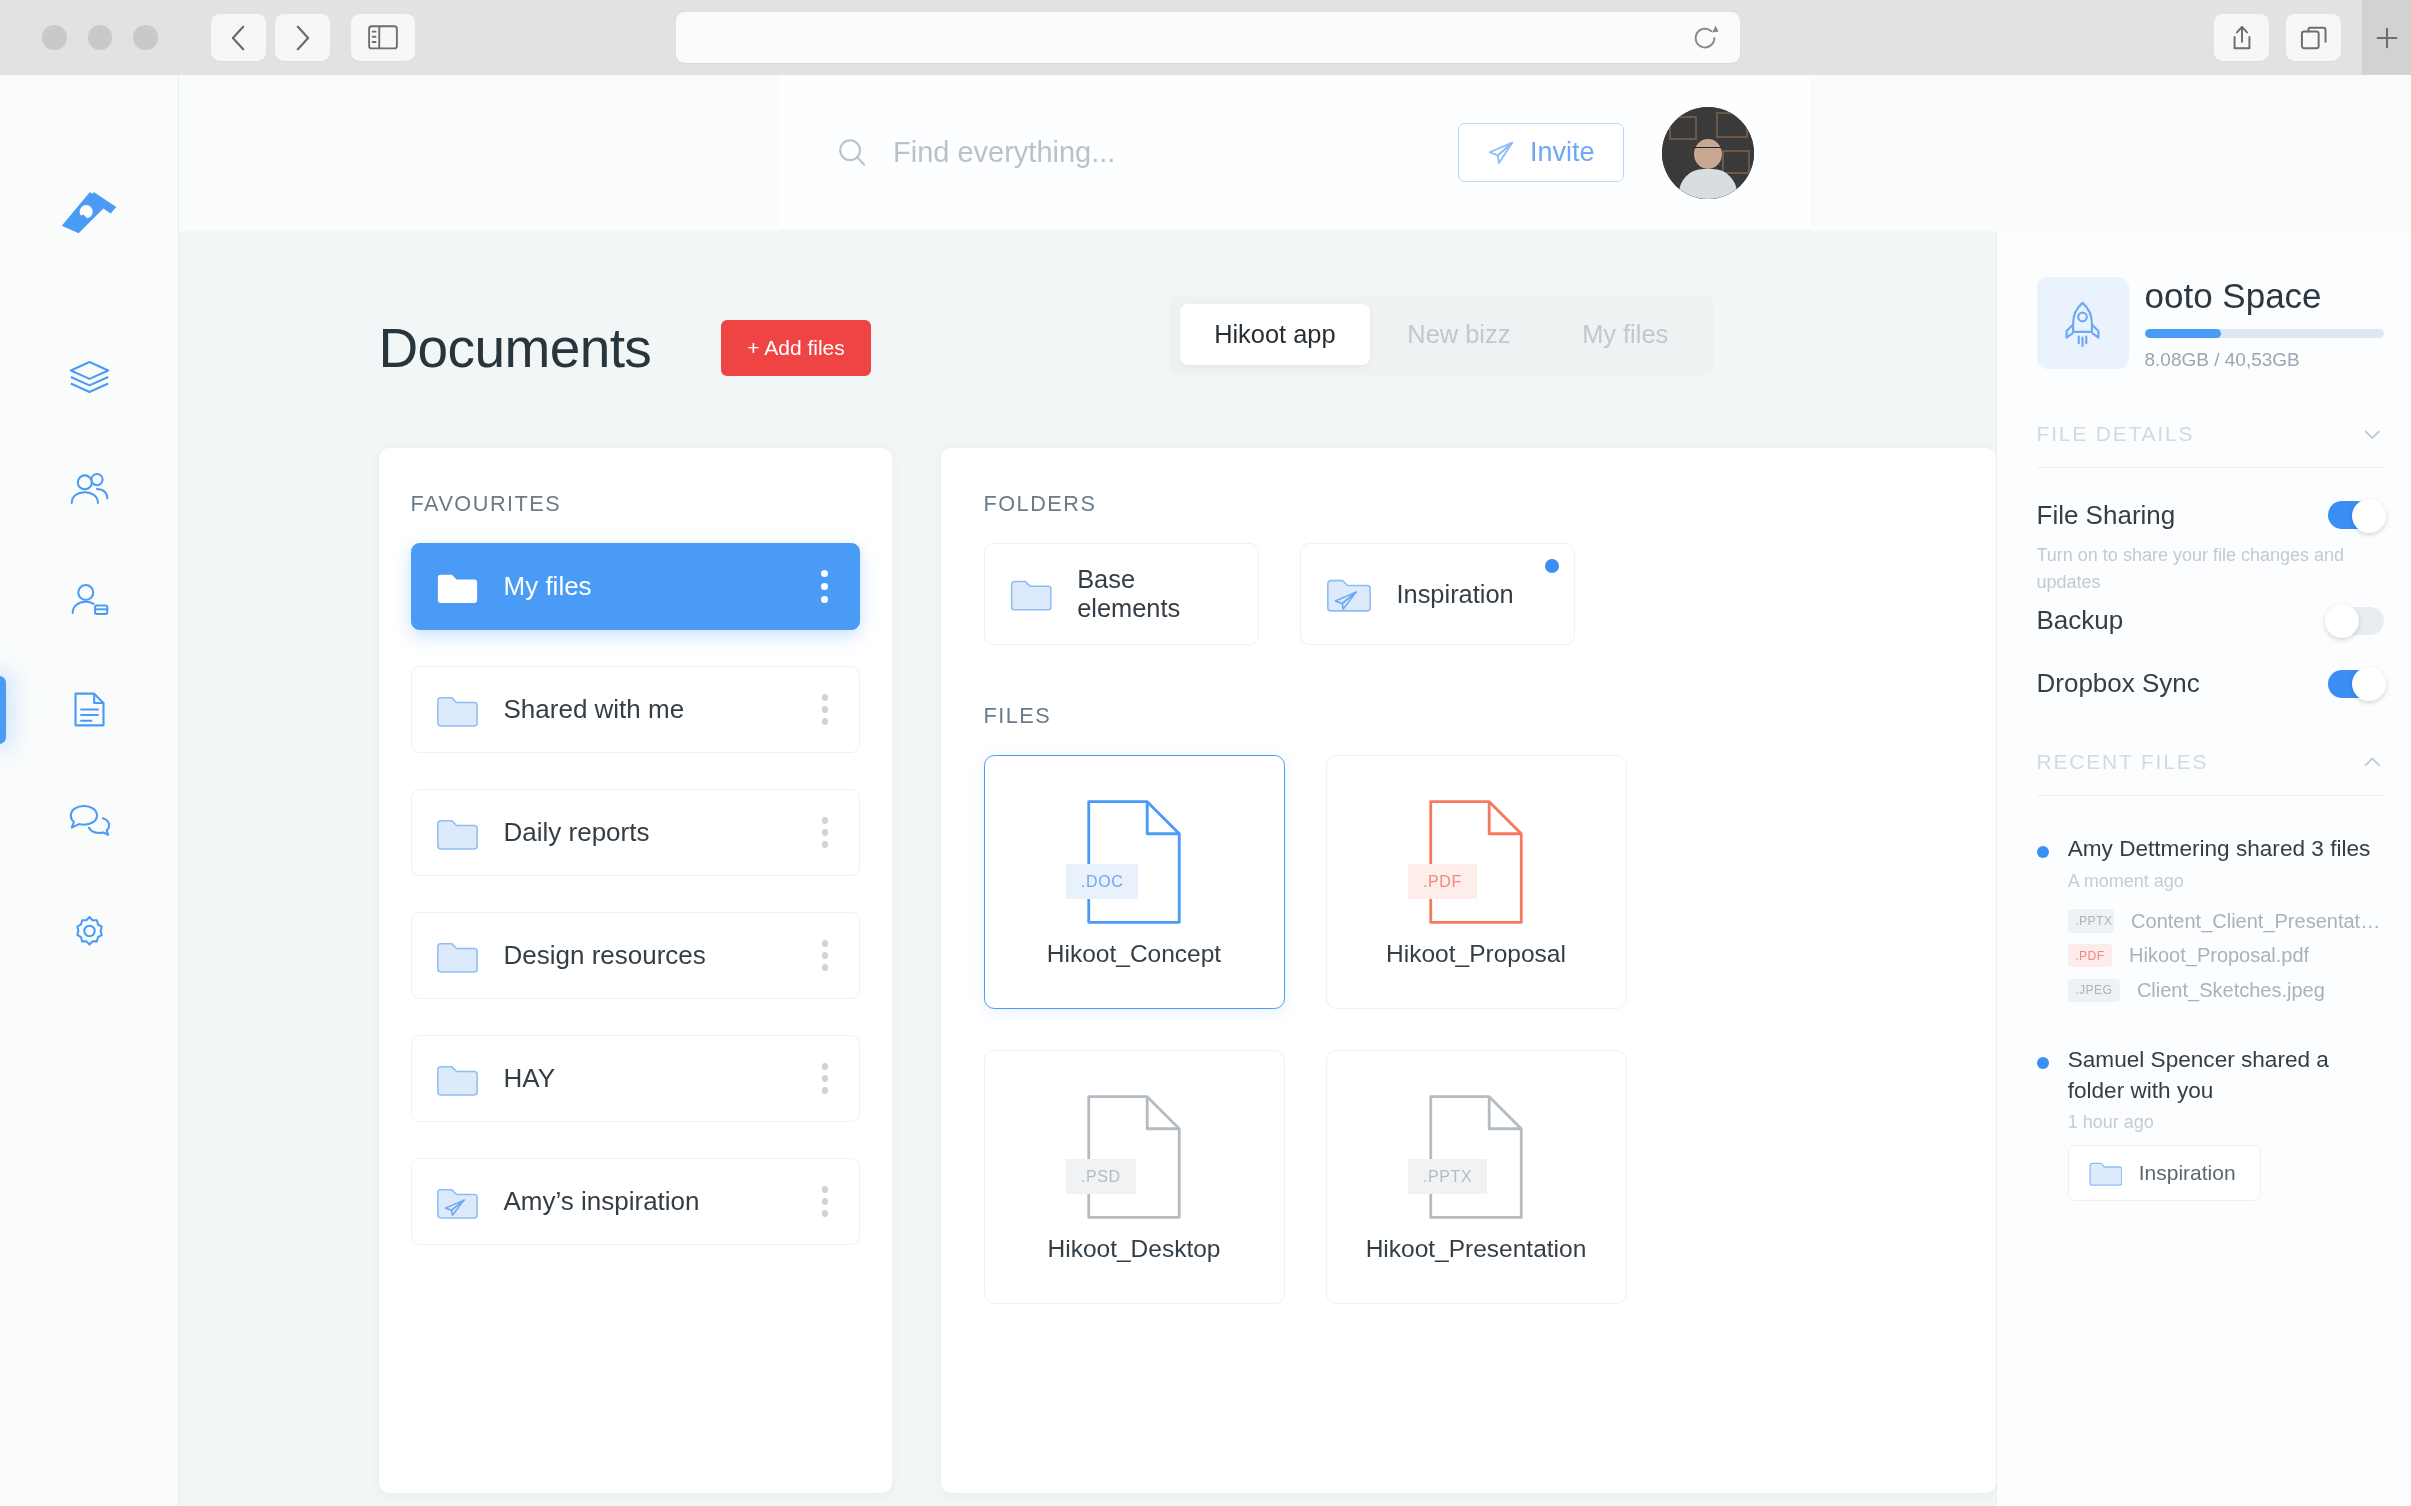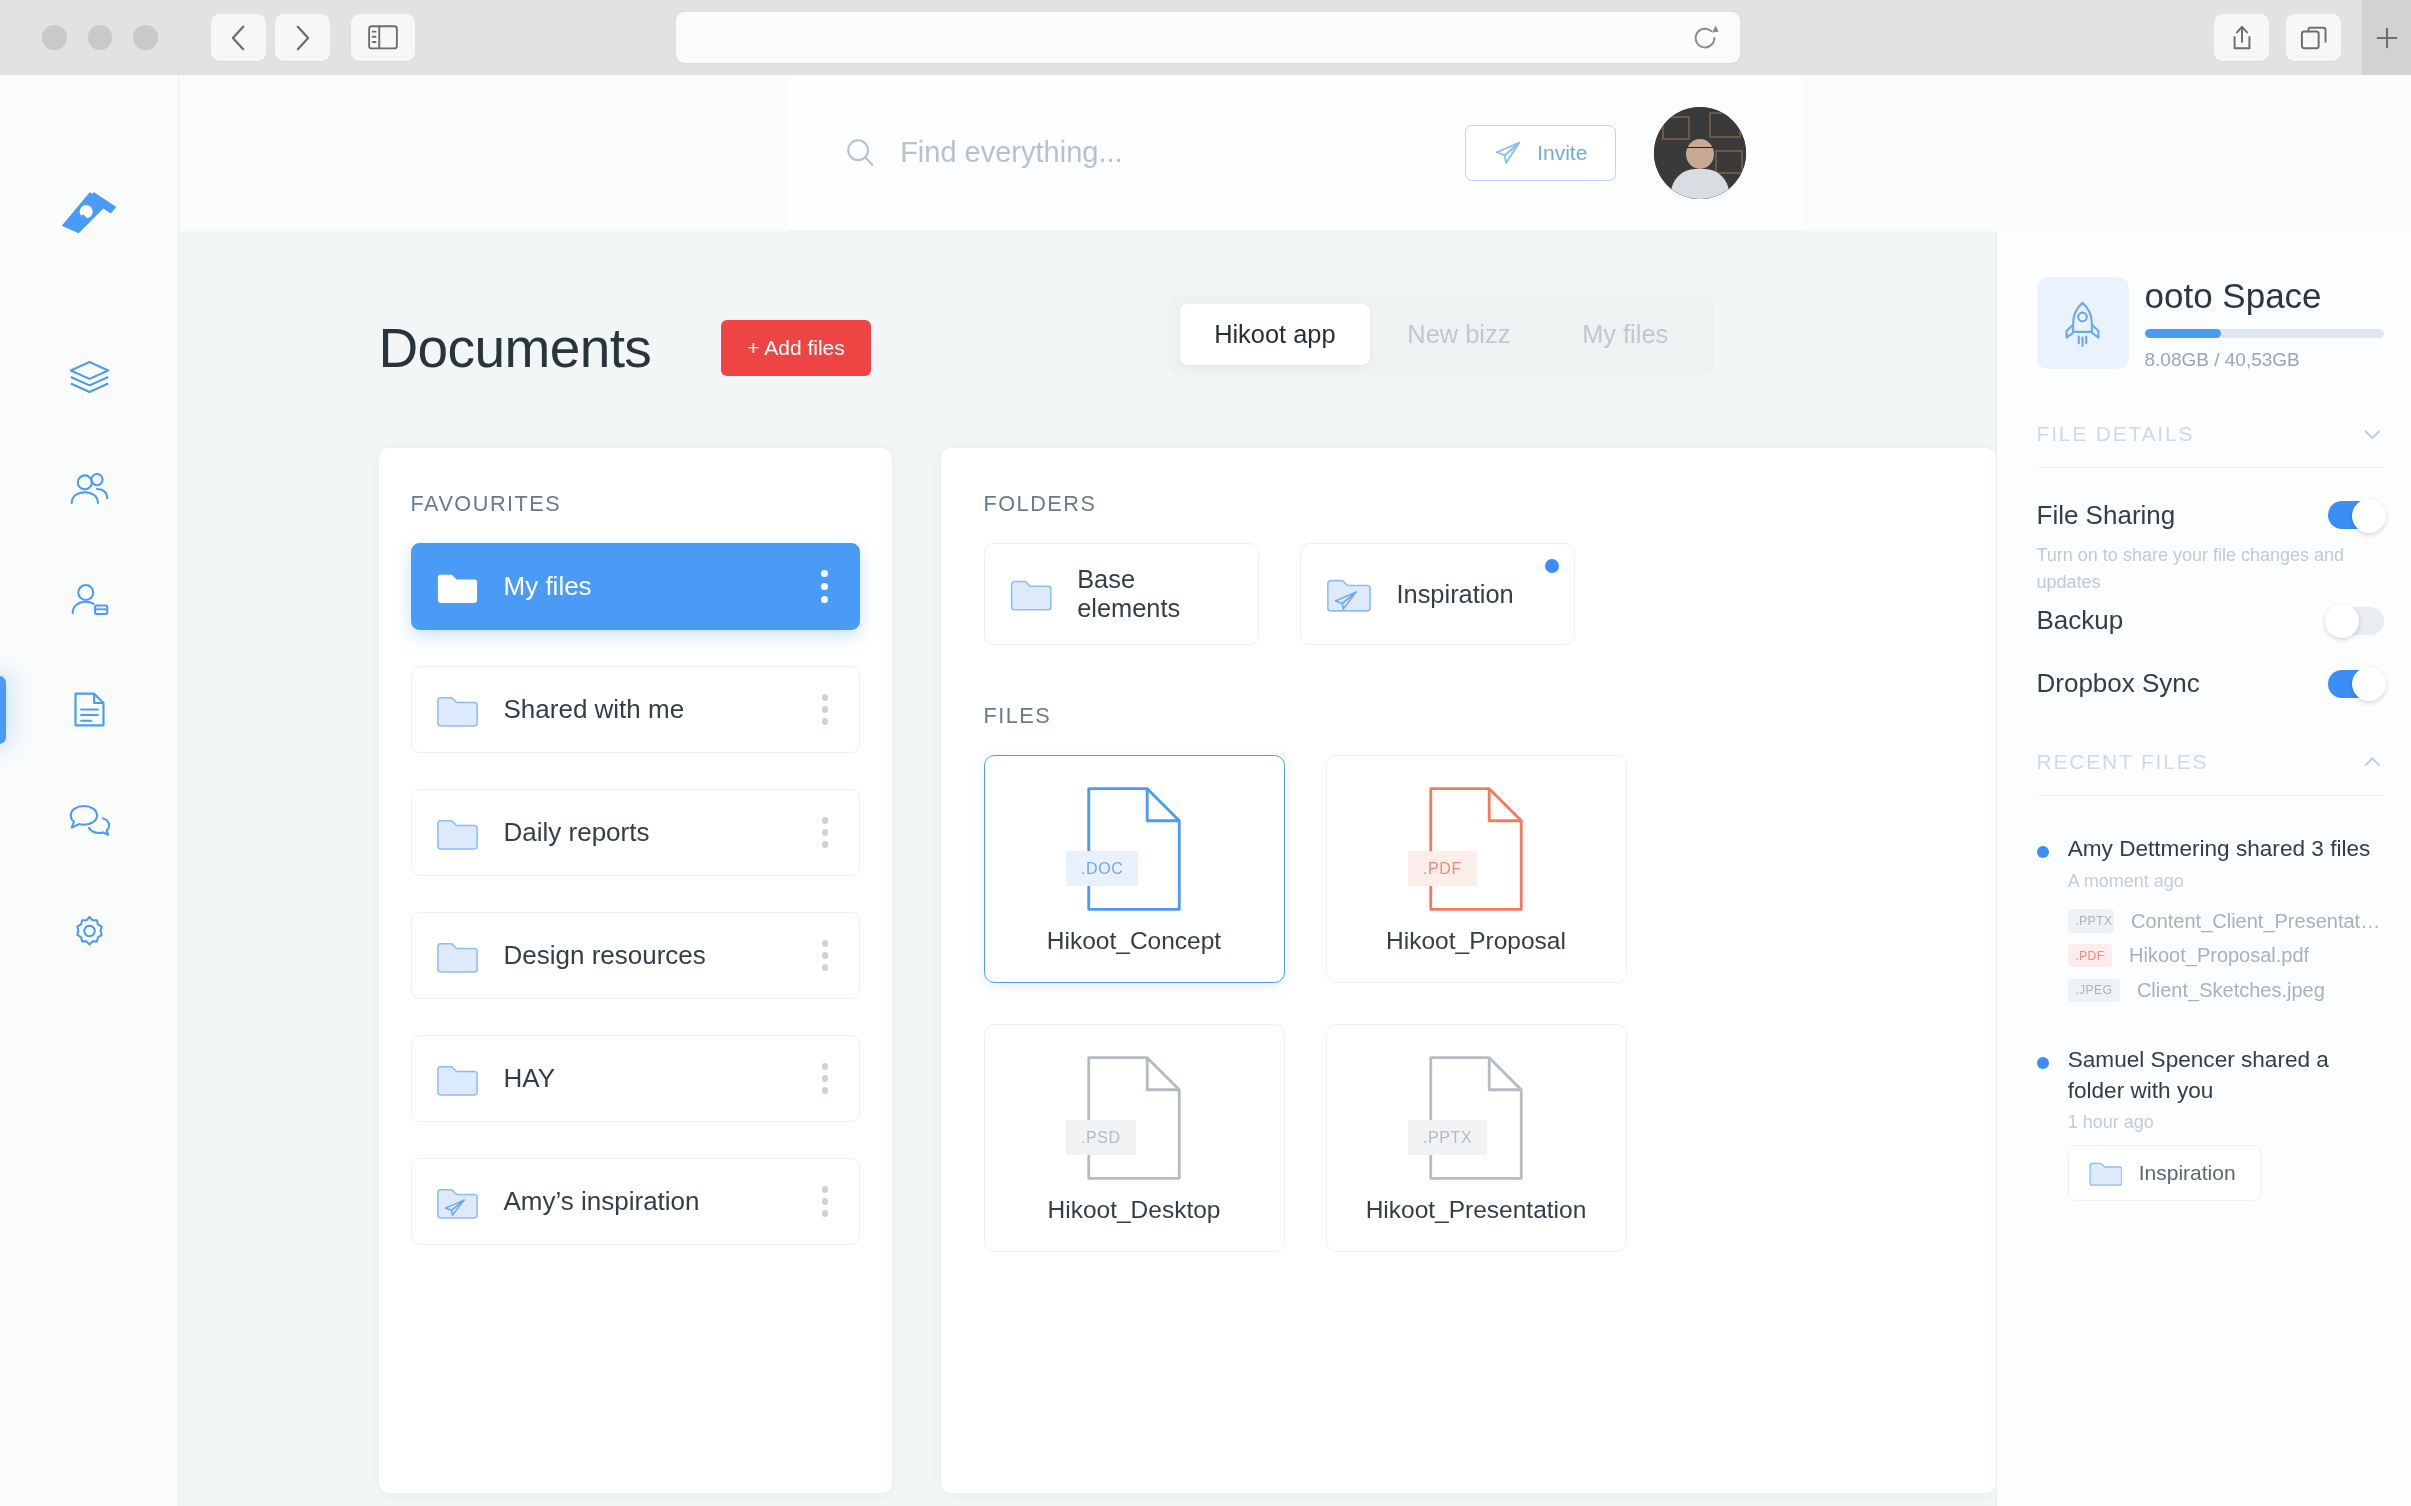--- a/index.html
+++ b/index.html
@@ -92,21 +92,21 @@
     font-family: "Liberation Sans", sans-serif;
     font-size: 29px; color: #8e9aa6; width: 565px;
   }
   .search-input::placeholder { color: #b9c2cb; }
   .topbar-right { display: flex; align-items: center; gap: 38px; }
   .invite-btn {
     display: flex; align-items: center; gap: 15px;
     border: 1.4px solid #b9d7fb; border-radius: 6.6px;
     padding: 13px 28px; background: #ffffff; cursor: pointer;
   }
-  .invite-label { font-size: 21px; color: #6ea8f0; }
+  .invite-label { font-size: 27px; color: #6ea8f0; }
   .avatar {
     width: 92px; height: 92px; border-radius: 50%;
     background: radial-gradient(circle at 50% 62%, #b9c3cc 0 16%, #3b3b3b 17% 100%);
     overflow: hidden; position: relative;
   }
   .avatar .av-bg { position:absolute; inset:0; background:#3a3a3a; }
   .avatar .av-frame { position:absolute; border:2.8px solid #6b5a4a; }
   .avatar .f1 { left:7.5px; top:9.4px; width:28px; height:24.5px; }
   .avatar .f2 { right:5.6px; top:5.6px; width:32px; height:26px; }
   .avatar .f3 { right:3.8px; top:43px; width:28px; height:24.5px; }
@@ -178,21 +178,21 @@
     cursor: pointer; position: relative; background: #fff;
   }
   .folder-name { font-size: 25.4px; color: #333e47; }
   .dot-badge {
     position: absolute; top: 15px; right: 15px;
     width: 14px; height: 14px; border-radius: 50%; background: #3b8ef3;
   }
 
   .file-grid { display: flex; flex-wrap: wrap; gap: 41px; }
   .file-tile {
-    width: 301px; height: 228px;
+    width: 301px; height: 254px;
     border: 0.9px solid #eef1f3; border-radius: 10.4px;
     display: flex; flex-direction: column; align-items: center;
     justify-content: center; gap: 11.3px; cursor: pointer; background: #fff;
   }
   .file-tile.selected { border: 1.9px solid #4a9bf5; box-shadow: 0 3.8px 15px rgba(74,155,245,0.13); }
   .file-name { font-size: 24.5px; color: #333e47; }
   .fileicon { position: relative; width: 102px; height: 132px; }
   .ext-chip {
     position: absolute; left: -17px; top: 68px;
     padding: 8.5px 15px; font-size: 16px; letter-spacing: 0.6px;

